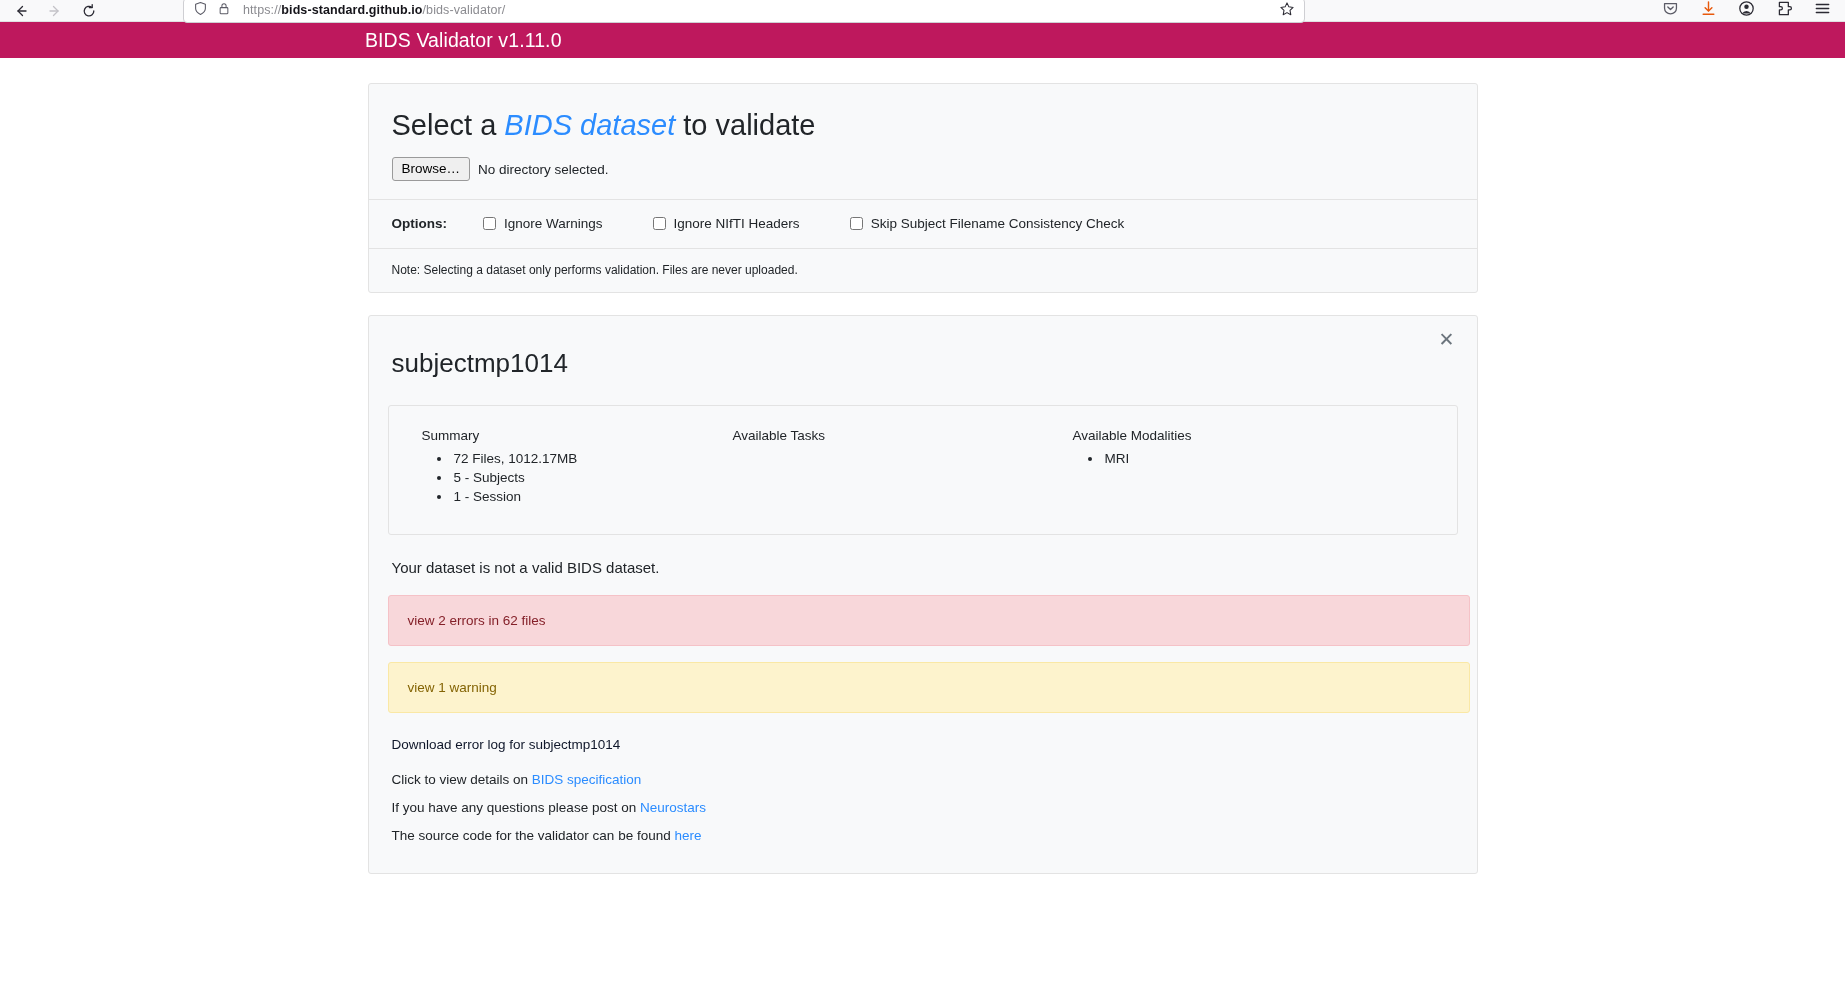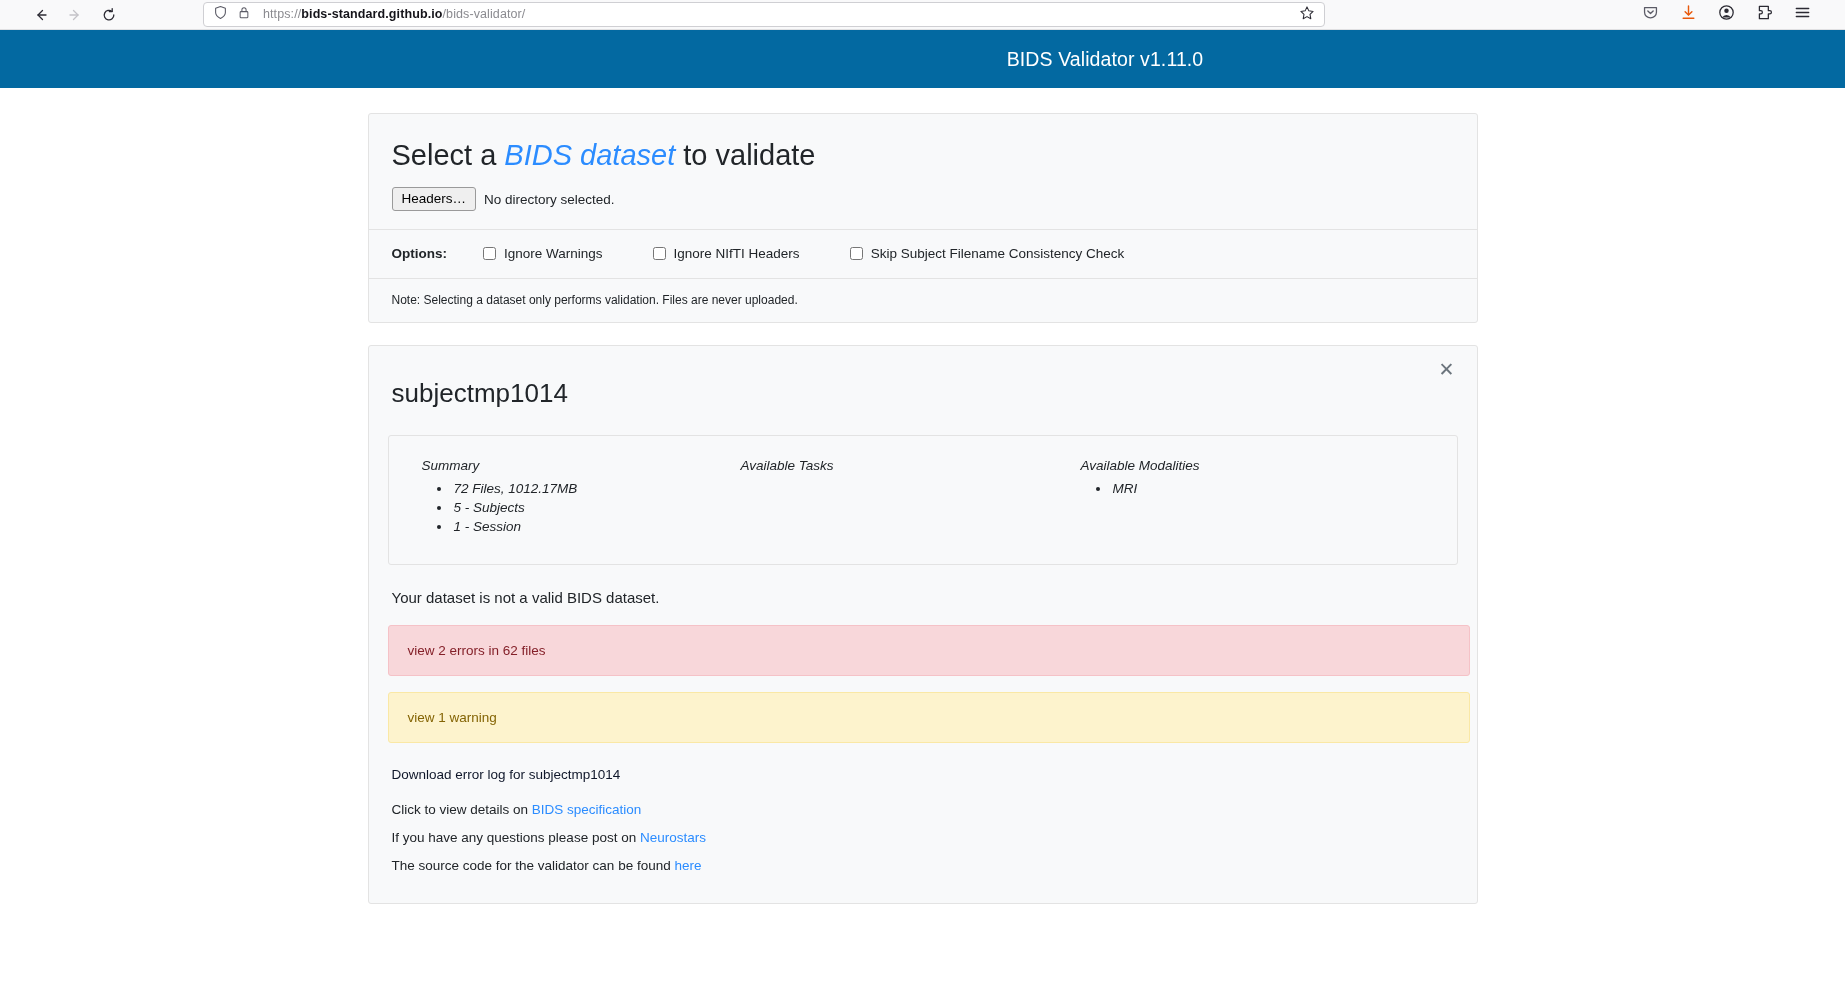--- a/index.html
+++ b/index.html
@@ -6,25 +6,25 @@
   html, body {
     margin: 0; padding: 0;
     width: 1845px; height: 995px;
     background: #ffffff;
     font-family: "Liberation Sans", sans-serif;
     overflow: hidden;
   }
 
   
   .browser-chrome {
-    height: 30px;
+    height: 22px;
     background: #f9f9fa;
     display: flex;
     align-items: center;
-    padding: 0 20px;
+    padding: 0 0;
     border-bottom: 1px solid #e0e0e2;
   }
   .nav-buttons { display: flex; align-items: center; gap: 8px; padding-left: 8px; }
   .nav-btn {
     width: 26px; height: 24px;
     display: flex; align-items: center; justify-content: center;
     border-radius: 4px;
     cursor: default;
   }
   .nav-btn svg { display: block; }
@@ -66,25 +66,24 @@
     margin-left: auto;
     padding-right: 10px;
   }
   .chrome-icon {
     width: 26px; height: 24px;
     display: flex; align-items: center; justify-content: center;
   }
 
   
   .app-navbar {
-    background: #0369a1;
-    height: 58px;
+    background: #be185d;
+    height: 36px;
     display: flex;
     align-items: center;
-    justify-content: center;
   }
   .app-title {
     color: #ffffff;
     font-size: 19.5px;
     margin-left: 365px;
     font-weight: normal;
     letter-spacing: 0.1px;
   }
 
   
@@ -195,21 +194,21 @@
   }
 
   .summary-box {
     margin: 25px 19px 0 19px;
     border: 1px solid #e3e3e3;
     border-radius: 3px;
     background: #f8f9fa;
     display: flex;
     padding: 22px 0 28px 0;
   }
-  .summary-col { padding: 0 12px; font-style: italic; }
+  .summary-col { padding: 0 4px; }
   .summary-col.c1 { width: 340px; padding-left: 33px; }
   .summary-col.c2 { width: 340px; }
   .summary-col.c3 { width: 340px; }
   .summary-col h4 {
     font-size: 13.5px;
     font-weight: normal;
     color: #212529;
     margin: 0 0 4px 0;
   }
   .summary-col ul {
@@ -376,21 +375,21 @@
 
 <div class="page">
   <div class="container">
 
     <div class="card select-card">
       <div class="select-head">
         <h1 class="select-title"><span>Select a </span><a href="#">BIDS dataset</a><span> to validate</span></h1>
       </div>
 
       <div class="browse-row">
-        <button class="browse-btn">Headers…</button>
+        <button class="browse-btn">Browse…</button>
         <span class="browse-status">No directory selected.</span>
       </div>
 
       <div class="options-row">
         <span class="options-label">Options:</span>
         <label class="opt">
           <input type="checkbox" style="">
           <span>Ignore Warnings</span>
         </label>
         <label class="opt">

